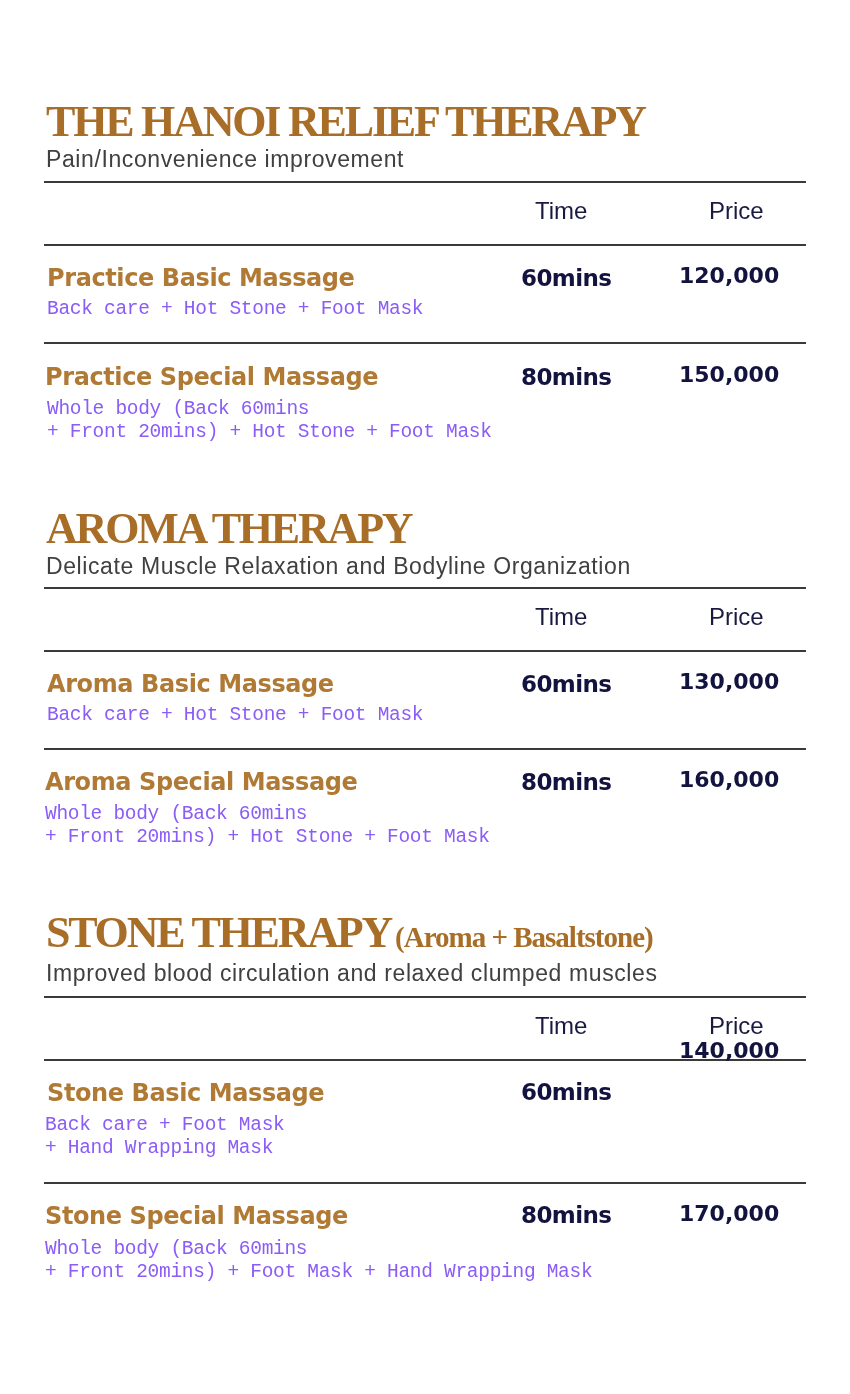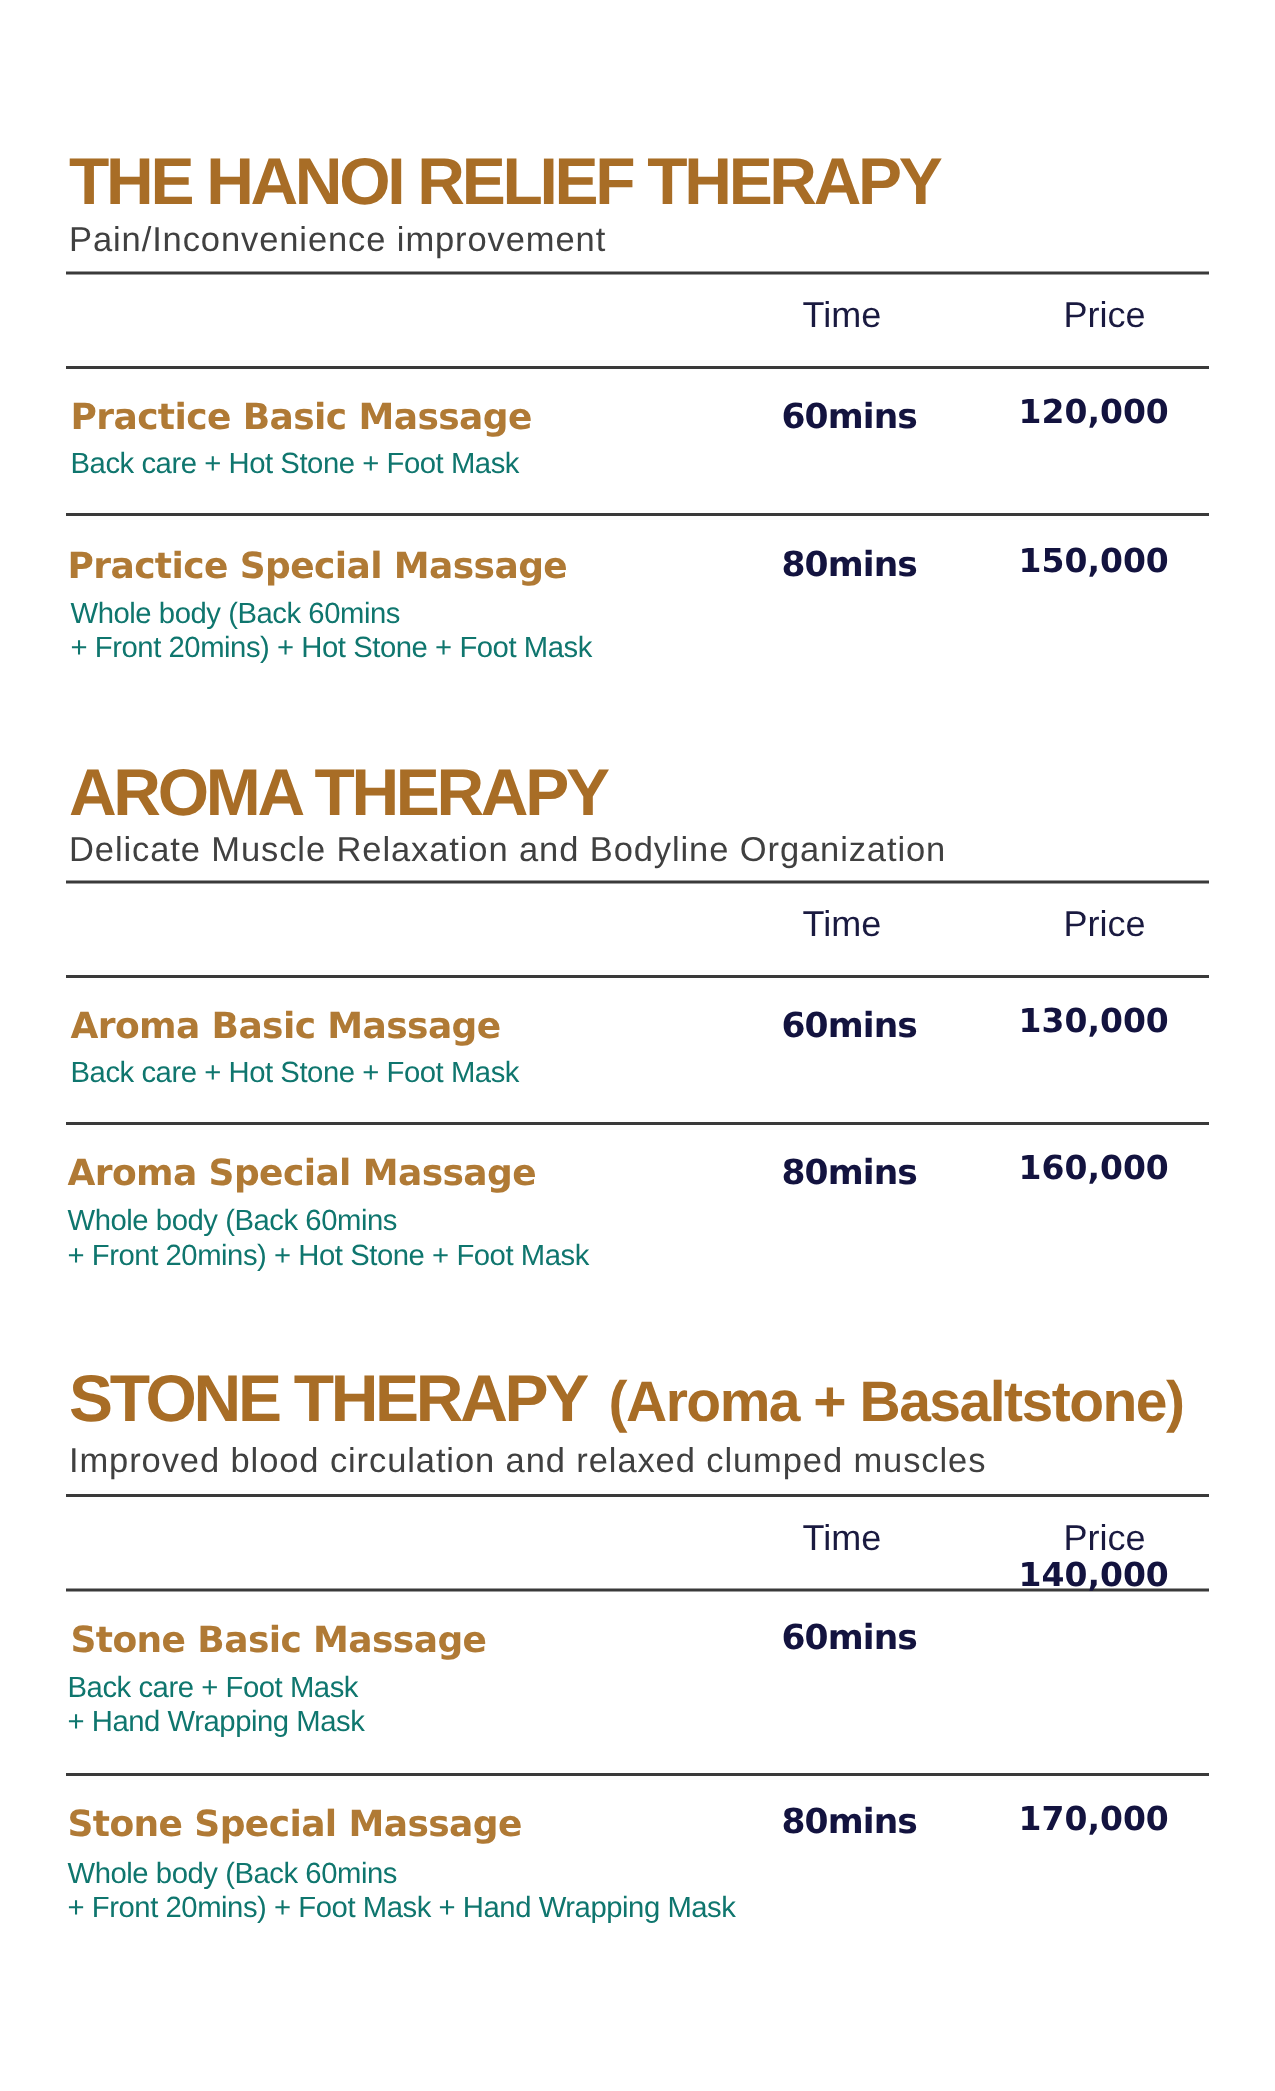--- a/index.html
+++ b/index.html
@@ -3,31 +3,31 @@
   <meta charset="utf-8">
   <style>
     * { box-sizing: border-box; margin: 0; padding: 0; }
     html, body { width: 850px; height: 1394px; background: #ffffff; }
     body { position: relative; font-family: "Liberation Sans", sans-serif; overflow: hidden; }
 
     .abs { position: absolute; }
 
     .sec-title {
       color: #a86d26;
-      font-family: Liberation Sans, sans-serif;
+      font-family: Liberation Serif, serif;
       font-weight: bold;
       font-size: 44px;
       letter-spacing: -2.2px;
       line-height: 1;
       white-space: nowrap;
     }
     .sec-title .suffix {
-      font-size: 38px;
+      font-size: 29px;
       letter-spacing: -1px;
-      margin-left: 15px;
+      margin-left: 4px;
     }
     .sec-sub {
       color: #404040;
       font-family: "Liberation Sans", sans-serif;
       font-size: 23px;
       letter-spacing: 0.6px;
       line-height: 1;
       white-space: nowrap;
     }
     .rule {
@@ -47,22 +47,22 @@
     .item-name {
       color: #b07a35;
       font-family: "DejaVu Sans", sans-serif;
       font-weight: bold;
       font-size: 24px;
       letter-spacing: -0.4px;
       line-height: 1;
       white-space: nowrap;
     }
     .item-desc {
-      color: #0f766e;
-      font-family: Liberation Sans, sans-serif;
+      color: #8b5cf6;
+      font-family: Liberation Mono, monospace;
       font-size: 19.5px;
       line-height: 23px;
       letter-spacing: -0.3px;
       white-space: nowrap;
     }
     .item-time, .item-price {
       color: #13133f;
       font-family: "DejaVu Sans", sans-serif;
       font-weight: bold;
       line-height: 1;

